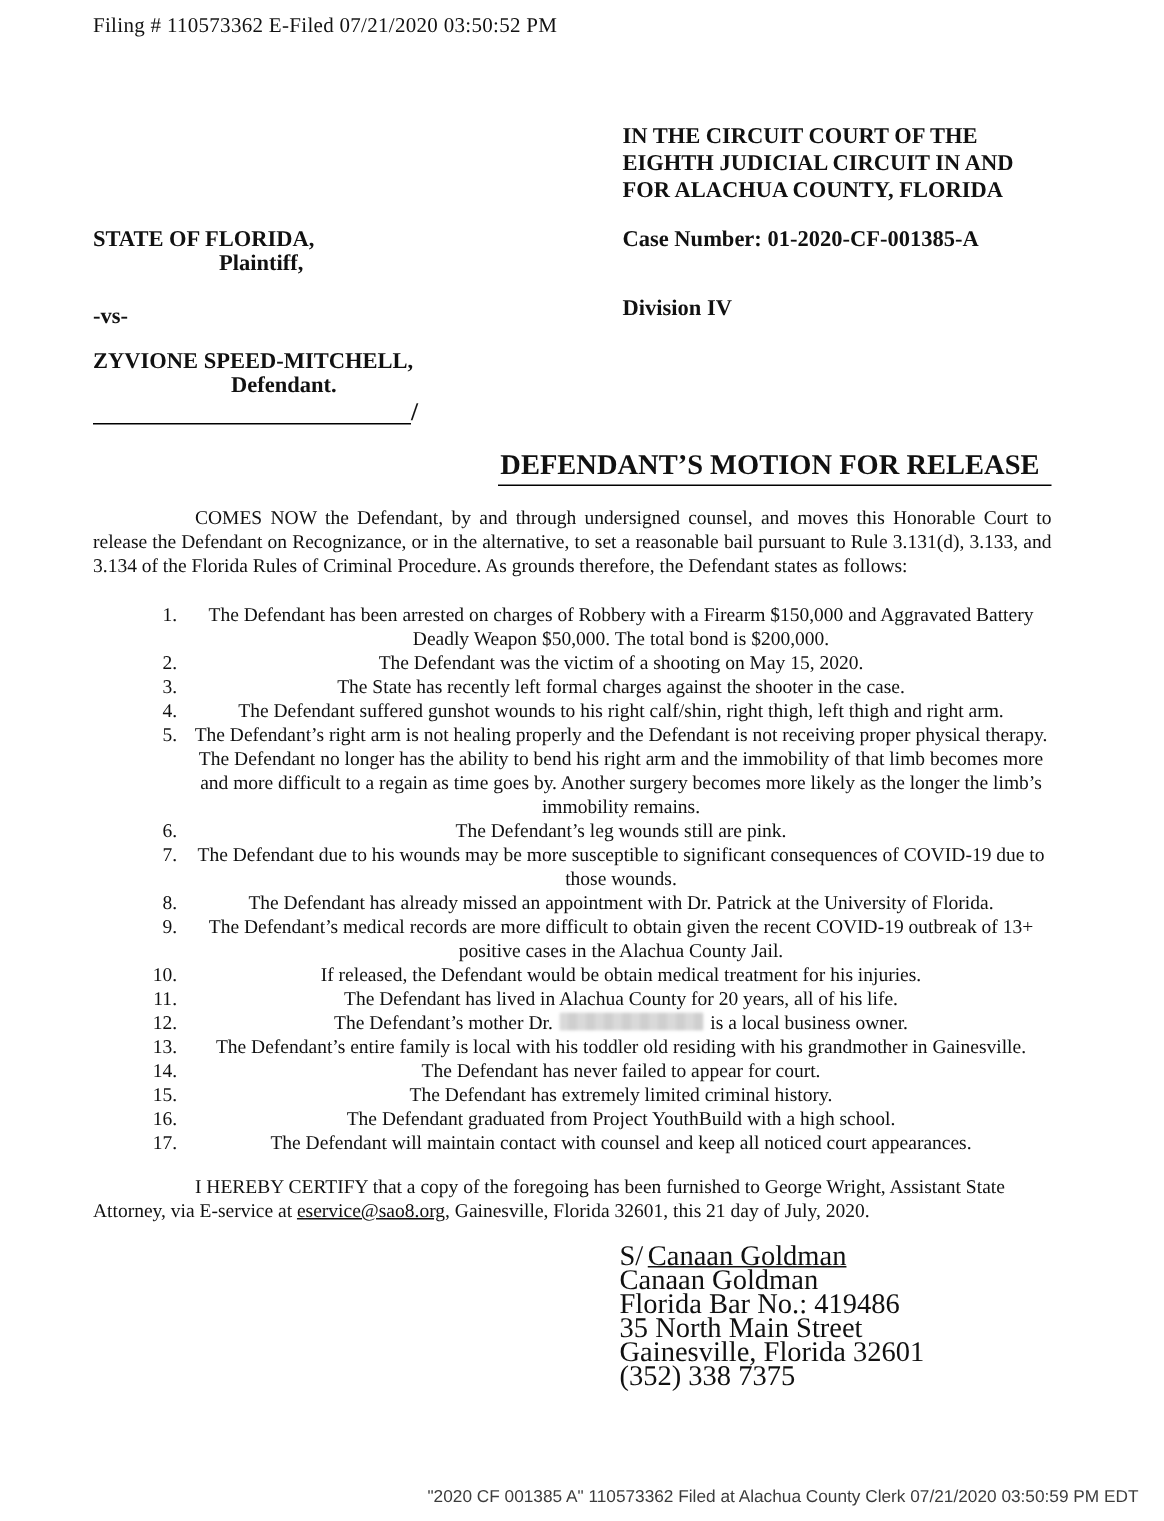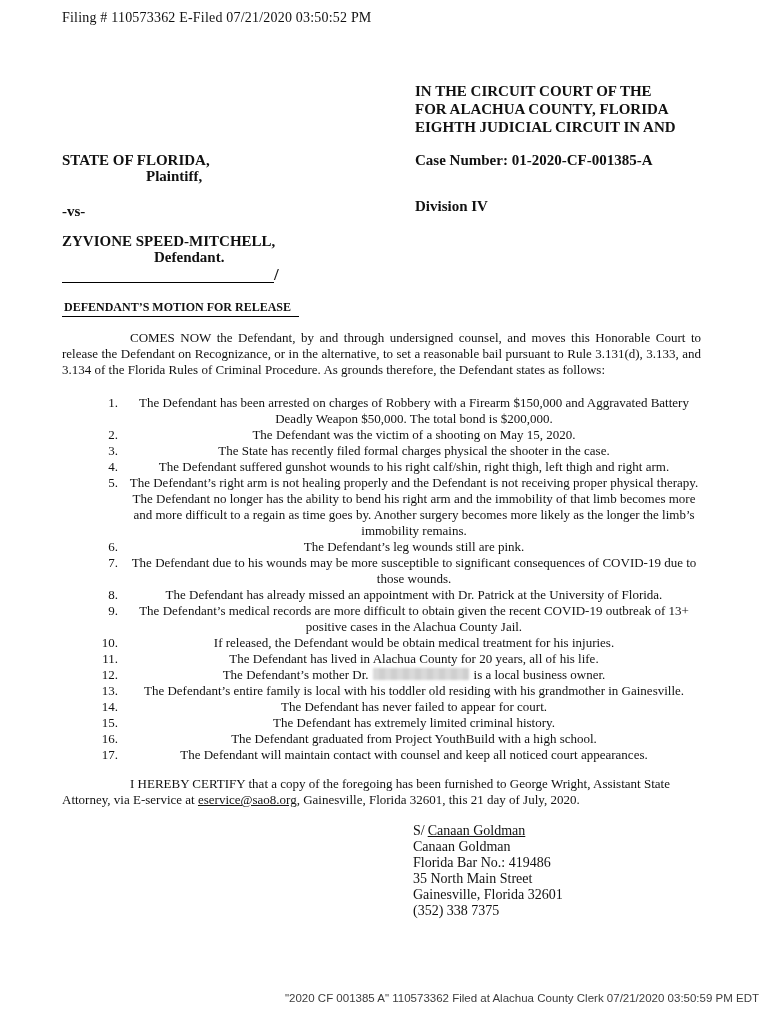--- a/index.html
+++ b/index.html
@@ -50,23 +50,23 @@
   }
   .case-line .slash{
     font-size:17px;
     font-weight:bold;
     vertical-align:bottom;
   }
   .cap-right .case-number{margin-top:16px;line-height:16px;}
   .cap-right .division{margin-top:30px;line-height:16px;}
   
   .doc-title{
-    text-align:left;
+    text-align:right;
     margin-top:15px;
-    font-size:12px;
+    font-size:19px;
     font-weight:bold;
   }
   .doc-title span{
     display:inline-block;
     border-bottom:1.5px solid #000;
     padding:0 8px 1px 2px;
   }
   
   .body-text{font-size:13px;line-height:16px;}
   .intro{
@@ -108,21 +108,21 @@
     text-indent:68px;
   }
   .email-link{
     text-decoration:underline;
     color:#111;
   }
   
   .signature{
     margin-top:15px;
     margin-left:351px;
-    font-size:14px;
+    font-size:19px;
     line-height:16px;
   }
   .sig-name{
     text-decoration:underline;
     padding-left:3px;
   }
   
   .clerk-footer{
     position:absolute;
     right:15px;
@@ -146,43 +146,43 @@
       <div class="role-plaintiff">Plaintiff,</div>
       <div class="vs">-vs-</div>
       <div class="def-name">ZYVIONE SPEED-MITCHELL,</div>
       <div class="role-defendant">Defendant.</div>
       <div class="case-line">
         <span class="rule"></span><span class="slash">/</span>
       </div>
     </div>
     <div class="cap-right">
       <div>IN THE CIRCUIT COURT OF THE</div>
+      <div>EIGHTH JUDICIAL CIRCUIT IN AND</div>
       <div>FOR ALACHUA COUNTY, FLORIDA</div>
-      <div>EIGHTH JUDICIAL CIRCUIT IN AND</div>
       <div class="case-number">Case Number: 01-2020-CF-001385-A</div>
       <div class="division">Division IV</div>
     </div>
   </div>
 
   <div class="doc-title">
     <span>DEFENDANT’S MOTION FOR RELEASE</span>
   </div>
 
   <div class="body-text">
     <p class="intro">COMES NOW the Defendant, by and through undersigned counsel, and moves this Honorable Court to release the Defendant on Recognizance, or in the alternative, to set a reasonable bail pursuant to Rule 3.131(d), 3.133, and 3.134 of the Florida Rules of Criminal Procedure. As grounds therefore, the Defendant states as follows:</p>
 
     <ol class="grounds">
       <li>
           <div class="li-text">The Defendant has been arrested on charges of Robbery with a Firearm $150,000 and Aggravated Battery Deadly Weapon $50,000. The total bond is $200,000.</div>
         </li>
       <li>
           <div class="li-text">The Defendant was the victim of a shooting on May 15, 2020.</div>
         </li>
       <li>
-          <div class="li-text">The State has recently filed formal charges physical the shooter in the case.</div>
+          <div class="li-text">The State has recently left formal charges against the shooter in the case.</div>
         </li>
       <li>
           <div class="li-text">The Defendant suffered gunshot wounds to his right calf/shin, right thigh, left thigh and right arm.</div>
         </li>
       <li>
           <div class="li-text">The Defendant’s right arm is not healing properly and the Defendant is not receiving proper physical therapy. The Defendant no longer has the ability to bend his right arm and the immobility of that limb becomes more and more difficult to a regain as time goes by. Another surgery becomes more likely as the longer the limb’s immobility remains.</div>
         </li>
       <li>
           <div class="li-text">The Defendant’s leg wounds still are pink.</div>
         </li>

